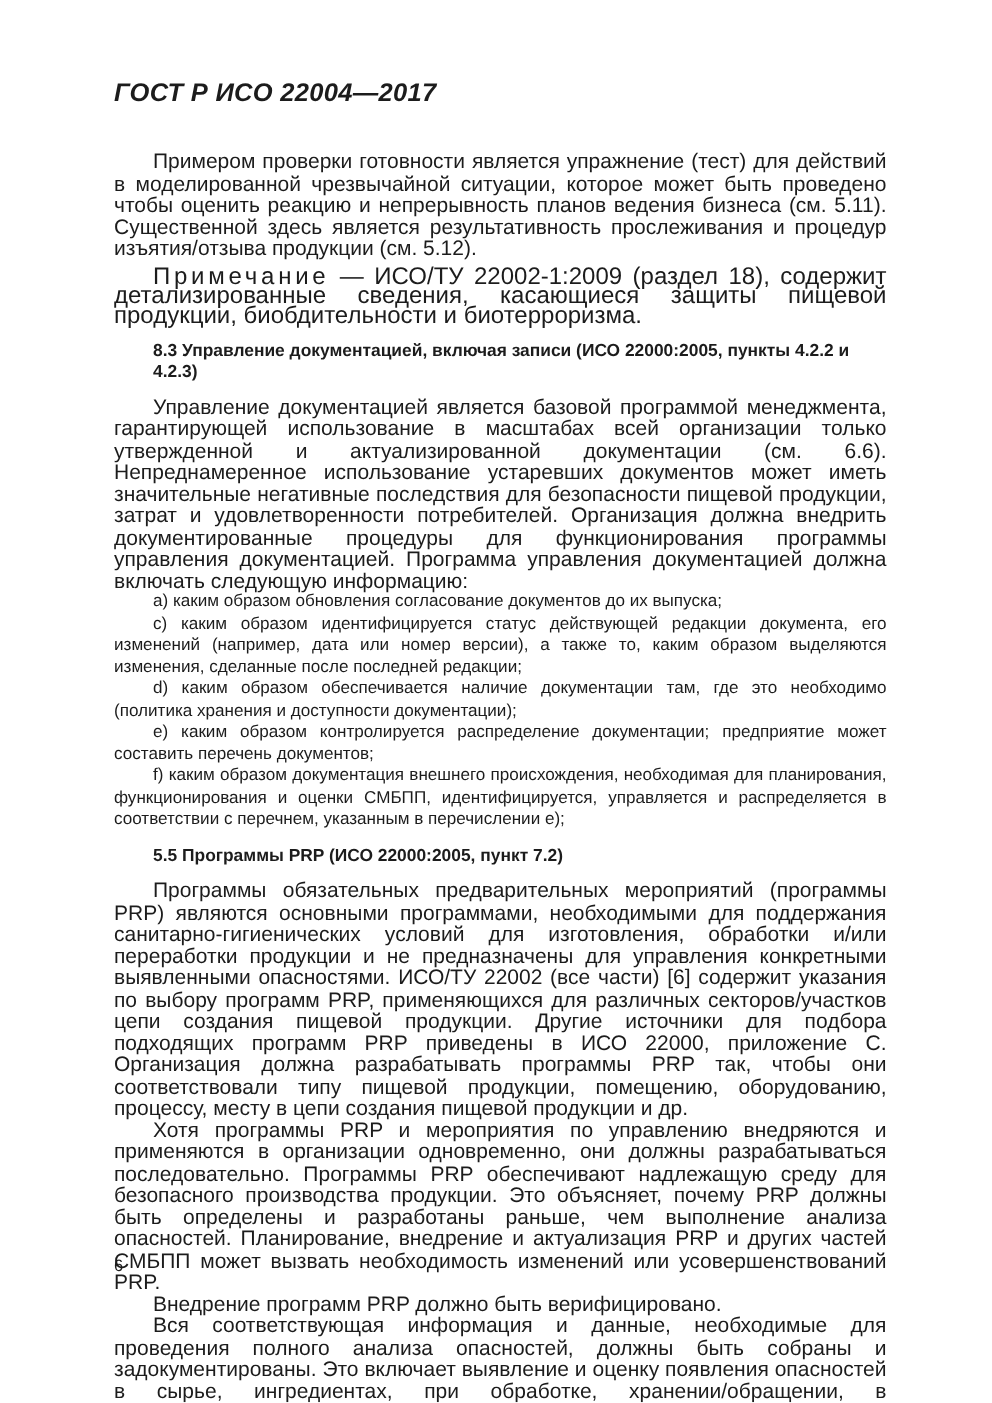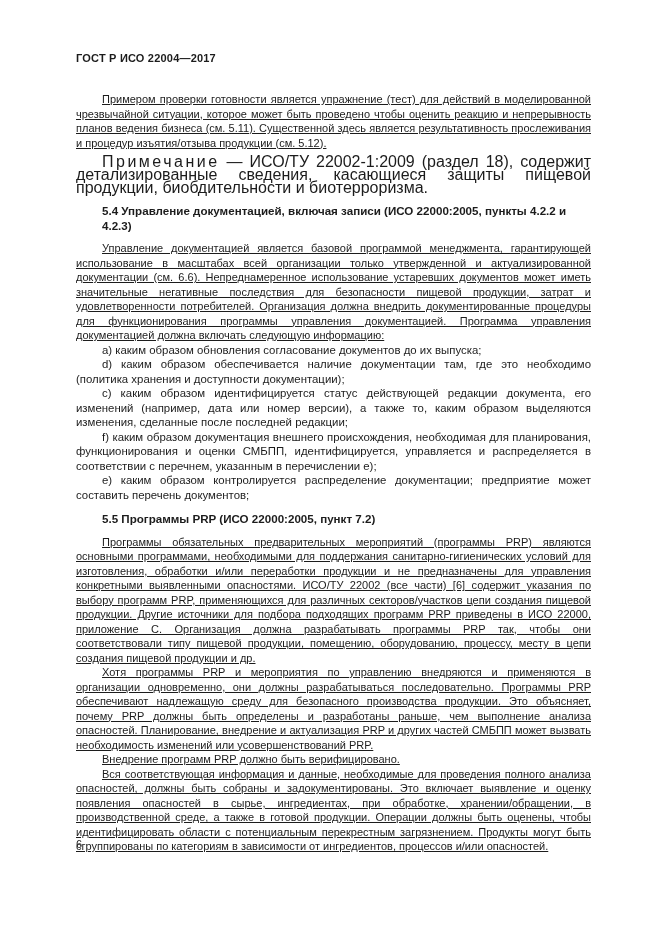--- a/index.html
+++ b/index.html
@@ -17,32 +17,32 @@
     box-sizing: border-box;
     overflow: hidden;
   }
   .sheet {
     position: absolute;
     top: 52px;
     left: 76px;
     right: 70px;
   }
   .doc-header {
-    font-size: 11px;
+    font-size: 17px;
     font-weight: bold;
     letter-spacing: 0.2px;
     margin-bottom: 28px;
+    font-style: italic;
   }
   .para {
-    font-size: 11px;
+    font-size: 14px;
     line-height: 14.5px;
     text-align: justify;
     text-indent: 26px;
     margin: 0;
-    text-decoration: underline;
   }
   .note {
     font-size: 16px;
     line-height: 13px;
     text-align: justify;
     text-indent: 26px;
     margin: 5px 0 0 0;
   }
   .note .note-label {
     letter-spacing: 2.5px;
@@ -74,29 +74,29 @@
 
 <div class="page">
   <div class="sheet">
 
     <div class="doc-header">ГОСТ Р ИСО 22004—2017</div>
 
     <p class="para">Примером проверки готовности является упражнение (тест) для действий в моделированной чрезвычайной ситуации, которое может быть проведено чтобы оценить реакцию и непрерывность планов ведения бизнеса (см. 5.11). Существенной здесь является результативность прослеживания и процедур изъятия/отзыва продукции (см. 5.12).</p>
 
     <p class="note"><span class="note-label">Примечание</span><span> — ИСО/ТУ 22002-1:2009 (раздел 18), содержит детализированные сведения, касающиеся защиты пищевой продукции, биобдительности и биотерроризма.</span></p>
 
-    <div class="heading">5.4  Управление документацией, включая записи (ИСО 22000:2005, пункты 4.2.2 и 4.2.3)</div>
+    <div class="heading">8.3  Управление документацией, включая записи (ИСО 22000:2005, пункты 4.2.2 и 4.2.3)</div>
 
     <p class="para">Управление документацией является базовой программой менеджмента, гарантирующей использование в масштабах всей организации только утвержденной и актуализированной документации (см. 6.6). Непреднамеренное использование устаревших документов может иметь значительные негативные последствия для безопасности пищевой продукции, затрат и удовлетворенности потребителей. Организация должна внедрить документированные процедуры для функционирования программы управления документацией. Программа управления документацией должна включать следующую информацию:</p>
 
     <p class="list-item">a) каким образом обновления согласование документов до их выпуска;</p>
+    <p class="list-item">c) каким образом идентифицируется статус действующей редакции документа, его изменений (например, дата или номер версии), а также то, каким образом выделяются изменения, сделанные после последней редакции;</p>
     <p class="list-item">d) каким образом обеспечивается наличие документации там, где это необходимо (политика хранения и доступности документации);</p>
-    <p class="list-item">c) каким образом идентифицируется статус действующей редакции документа, его изменений (например, дата или номер версии), а также то, каким образом выделяются изменения, сделанные после последней редакции;</p>
+    <p class="list-item">e) каким образом контролируется распределение документации; предприятие может составить перечень документов;</p>
     <p class="list-item">f) каким образом документация внешнего происхождения, необходимая для планирования, функционирования и оценки СМБПП, идентифицируется, управляется и распределяется в соответствии с перечнем, указанным в перечислении e);</p>
-    <p class="list-item">e) каким образом контролируется распределение документации; предприятие может составить перечень документов;</p>
 
 
     <div class="heading">5.5  Программы PRP (ИСО 22000:2005, пункт 7.2)</div>
 
     <p class="para">Программы обязательных предварительных мероприятий (программы PRP) являются основными программами, необходимыми для поддержания санитарно-гигиенических условий для изготовления, обработки и/или переработки продукции и не предназначены для управления конкретными выявленными опасностями. ИСО/ТУ 22002 (все части) [6] содержит указания по выбору программ PRP, применяющихся для различных секторов/участков цепи создания пищевой продукции. Другие источники для подбора подходящих программ PRP приведены в ИСО 22000, приложение С. Организация должна разрабатывать программы PRP так, чтобы они соответствовали типу пищевой продукции, помещению, оборудованию, процессу, месту в цепи создания пищевой продукции и др.</p>
     <p class="para">Хотя программы PRP и мероприятия по управлению внедряются и применяются в организации одновременно, они должны разрабатываться последовательно. Программы PRP обеспечивают надлежащую среду для безопасного производства продукции. Это объясняет, почему PRP должны быть определены и разработаны раньше, чем выполнение анализа опасностей. Планирование, внедрение и актуализация PRP и других частей СМБПП может вызвать необходимость изменений или усовершенствований PRP.</p>
     <p class="para">Внедрение программ PRP должно быть верифицировано.</p>
 
 
     <p class="para">Вся соответствующая информация и данные, необходимые для проведения полного анализа опасностей, должны быть собраны и задокументированы. Это включает выявление и оценку появления опасностей в сырье, ингредиентах, при обработке, хранении/обращении, в производственной среде, а также в готовой продукции. Операции должны быть оценены, чтобы идентифицировать области с потенциальным перекрестным загрязнением. Продукты могут быть сгруппированы по категориям в зависимости от ингредиентов, процессов и/или опасностей.</p>

